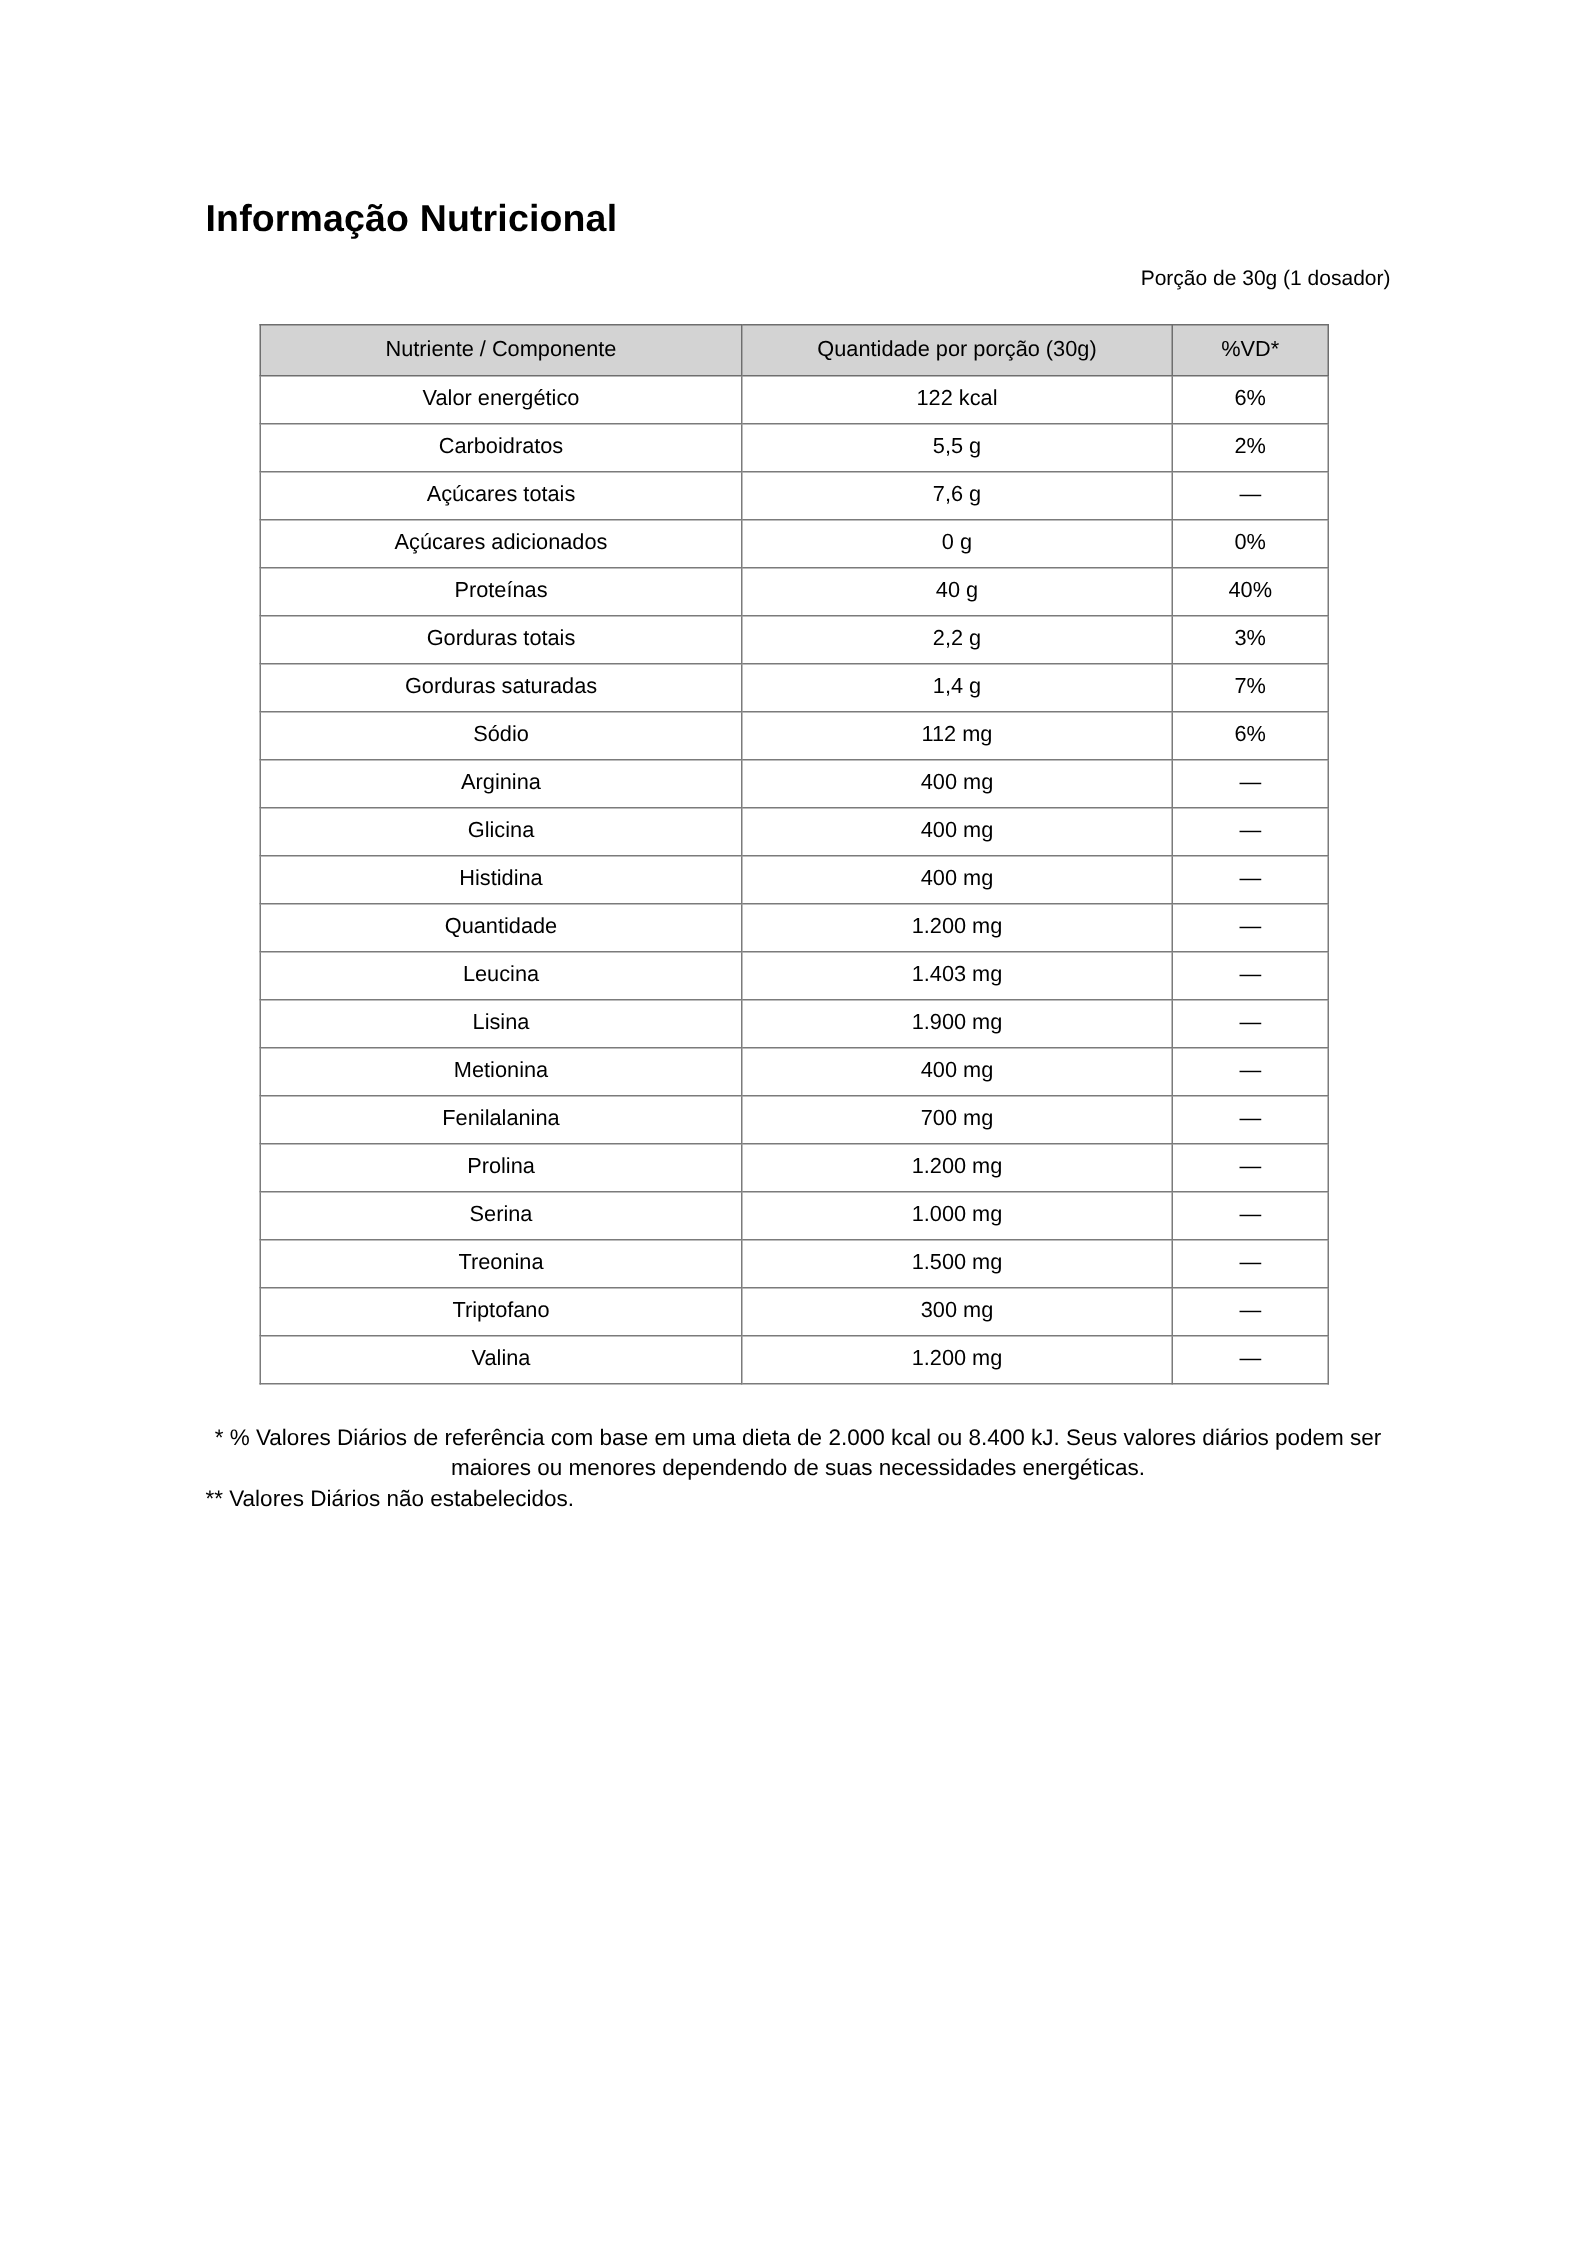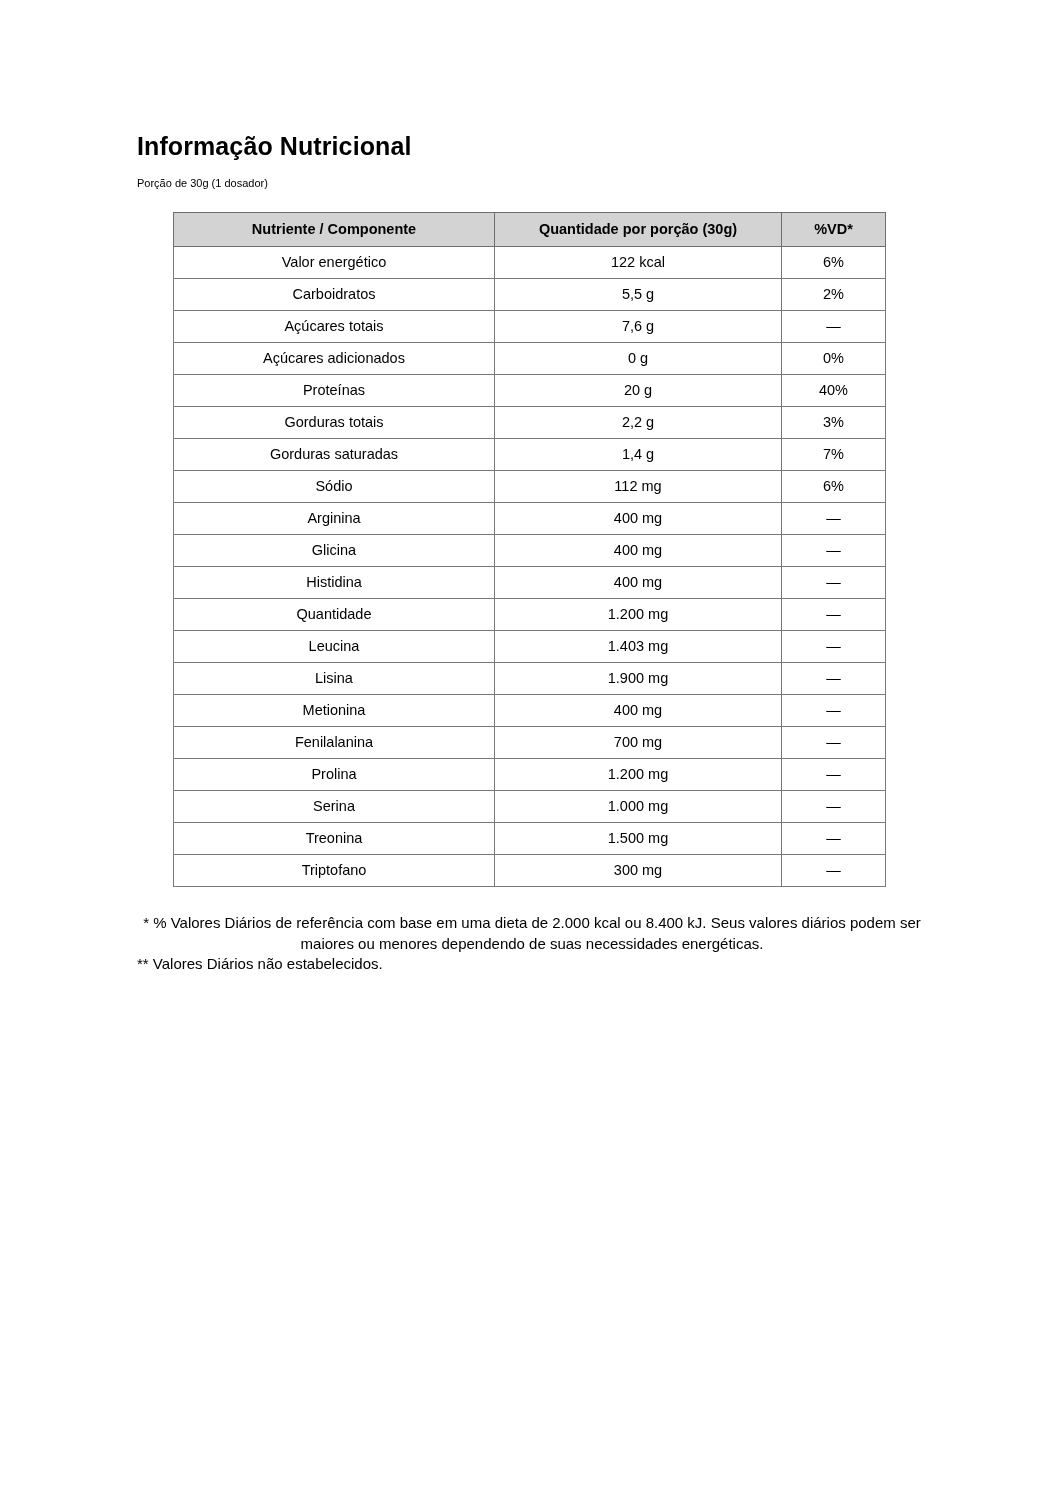--- a/index.html
+++ b/index.html
@@ -29,24 +29,25 @@
     width: 790px;
   }
   .doc-title {
     font-size: 25px;
     font-weight: bold;
     letter-spacing: 0.1px;
     margin: 0 0 16px 0;
     line-height: 1.15;
   }
   .doc-subtitle {
-    font-size: 11px;
+    font-size: 14px;
     font-weight: normal;
     margin: 0 0 22px 0;
     line-height: 1.2;
+    text-align: right;
   }
   .table-wrap {
     margin-left: 36px;
     width: 712px;
   }
   table.nutrition {
     border-collapse: collapse;
     table-layout: fixed;
     width: 712px;
     background: #ffffff;
@@ -61,21 +62,21 @@
     text-align: center;
     vertical-align: middle;
     font-size: 14.5px;
     line-height: 1.15;
     padding: 0;
     height: 32px;
     box-sizing: border-box;
   }
   table.nutrition thead th {
     background: #d3d3d3;
-    font-weight: bold;
+    font-weight: normal;
     font-size: 14.5px;
     height: 34px;
     border-color: #6e6e6e;
   }
   .footnotes {
     margin-top: 26px;
     font-size: 15px;
     line-height: 1.38;
   }
   .footnotes p {
@@ -123,21 +124,21 @@
               <td>7,6 g</td>
               <td>—</td>
             </tr>
             <tr>
               <td>Açúcares adicionados</td>
               <td>0 g</td>
               <td>0%</td>
             </tr>
             <tr>
               <td>Proteínas</td>
-              <td>20 g</td>
+              <td>40 g</td>
               <td>40%</td>
             </tr>
             <tr>
               <td>Gorduras totais</td>
               <td>2,2 g</td>
               <td>3%</td>
             </tr>
             <tr>
               <td>Gorduras saturadas</td>
               <td>1,4 g</td>
@@ -199,20 +200,25 @@
               <td>—</td>
             </tr>
             <tr>
               <td>Treonina</td>
               <td>1.500 mg</td>
               <td>—</td>
             </tr>
             <tr>
               <td>Triptofano</td>
               <td>300 mg</td>
+              <td>—</td>
+            </tr>
+            <tr>
+              <td>Valina</td>
+              <td>1.200 mg</td>
               <td>—</td>
             </tr>
           </tbody>
       </table>
     </div>
 
     <div class="footnotes">
       <p class="fn-line-1">* % Valores Diários de referência com base em uma dieta de 2.000 kcal ou 8.400 kJ. Seus valores diários podem ser maiores ou menores dependendo de suas necessidades energéticas.</p>
       <p>** Valores Diários não estabelecidos.</p>
     </div>

